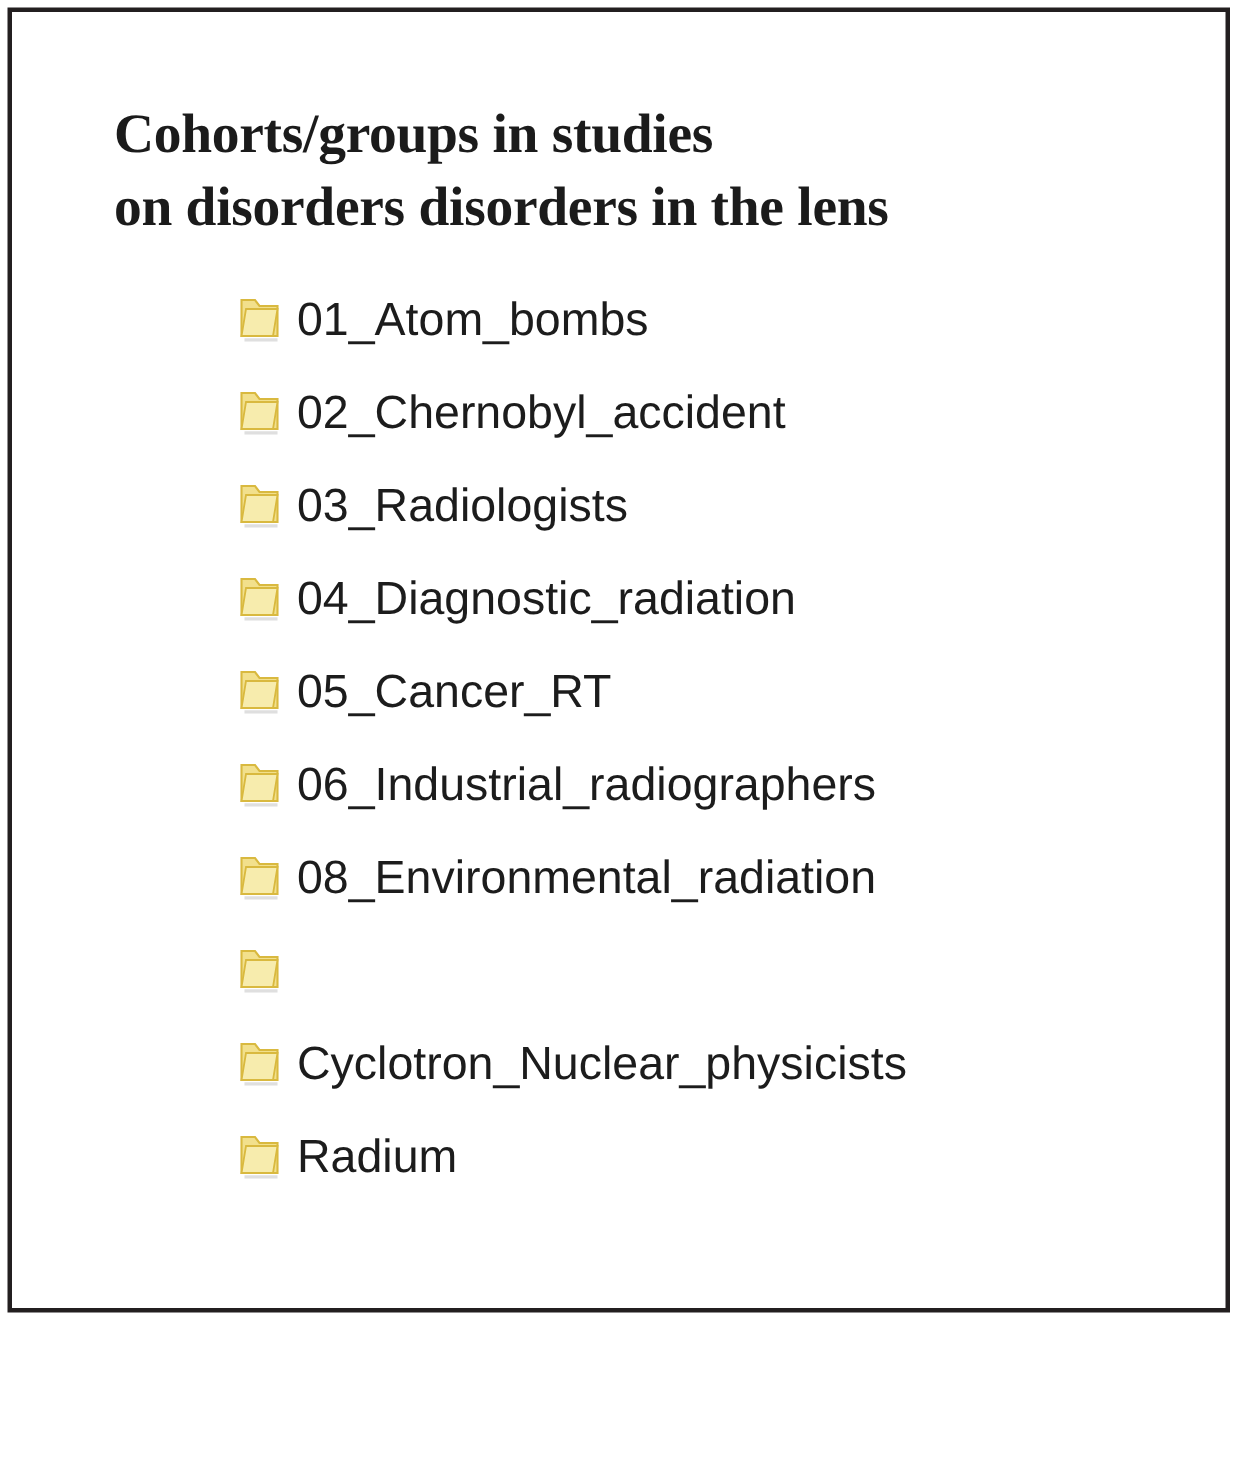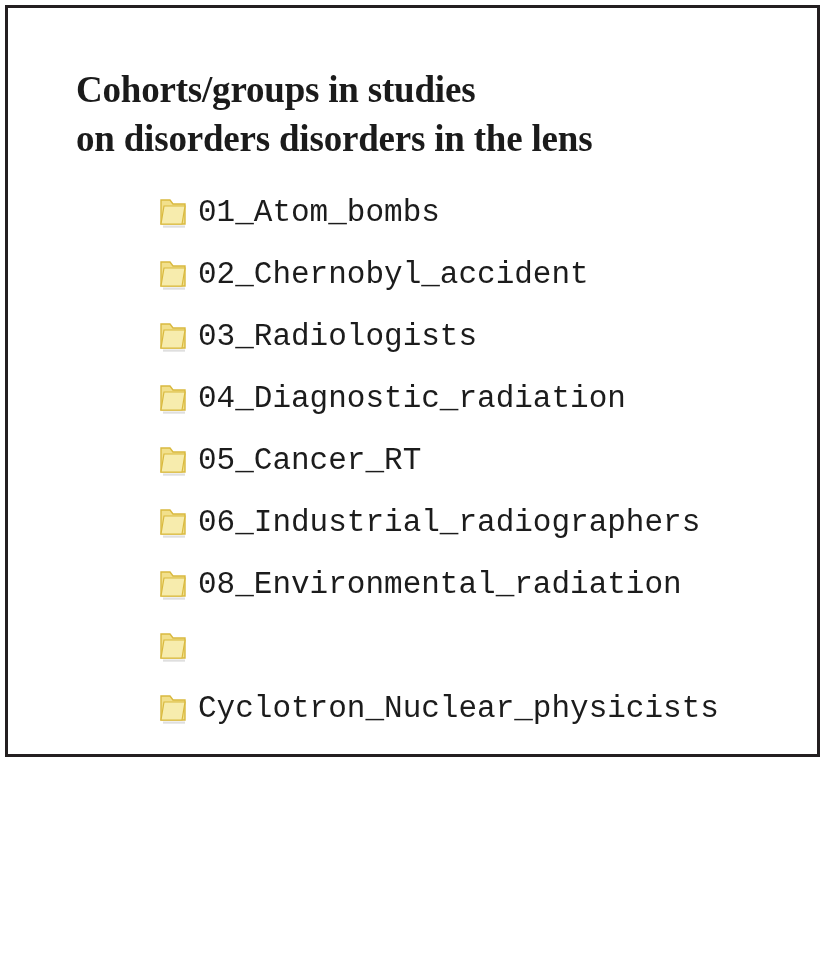--- a/index.html
+++ b/index.html
@@ -11,21 +11,21 @@
     width: 833px;
     height: 976px;
     font-family: "Liberation Sans", sans-serif;
     overflow: hidden;
   }
   .frame {
     position: absolute;
     left: 5px;
     top: 5px;
     width: 815px;
-    height: 752px;
+    height: 870px;
     border: 3px solid #231f20;
     background: #ffffff;
     box-sizing: border-box;
   }
   .inner {
     position: absolute;
     left: 0;
     top: 0;
     right: 0;
     bottom: 0;
@@ -61,21 +61,21 @@
     flex: 0 0 auto;
     width: 30px;
     height: 32px;
     position: relative;
     display: inline-block;
   }
   .folder-icon svg {
     display: block;
   }
   .folder-label {
-    font-family: Liberation Mono, monospace;
+    font-family: Liberation Sans, sans-serif;
     font-size: 31px;
     line-height: 1;
     color: #1c1c1c;
     white-space: nowrap;
   }
 </style>
 </head>
 <body>
 
 <div class="frame">
@@ -180,16 +180,26 @@
         <span class="folder-icon">
           <svg width="30" height="32" viewBox="0 0 30 32">
             <path d="M3 3 L12 3 L15 7 L27 7 L27 27 L3 27 Z" fill="#f2e08c" stroke="#d9b93f" stroke-width="1.4"></path>
             <path d="M6 9 L27 9 L24 27 L3 27 Z" fill="#f7ecad" stroke="#d9b93f" stroke-width="1.2"></path>
             <rect x="5" y="28.5" width="22" height="2.2" fill="#c9c9c9" opacity="0.6"></rect>
           </svg>
         </span>
         <span class="folder-label">Cyclotron_Nuclear_physicists</span>
       </li>
 
+      <li class="folder-item">
+        <span class="folder-icon">
+          <svg width="30" height="32" viewBox="0 0 30 32">
+            <path d="M3 3 L12 3 L15 7 L27 7 L27 27 L3 27 Z" fill="#f2e08c" stroke="#d9b93f" stroke-width="1.4"></path>
+            <path d="M6 9 L27 9 L24 27 L3 27 Z" fill="#f7ecad" stroke="#d9b93f" stroke-width="1.2"></path>
+            <rect x="5" y="28.5" width="22" height="2.2" fill="#c9c9c9" opacity="0.6"></rect>
+          </svg>
+        </span>
+        <span class="folder-label">Radium</span>
+      </li>
 
     </ul>
   </div>
 </div>
 
 </body></html>

